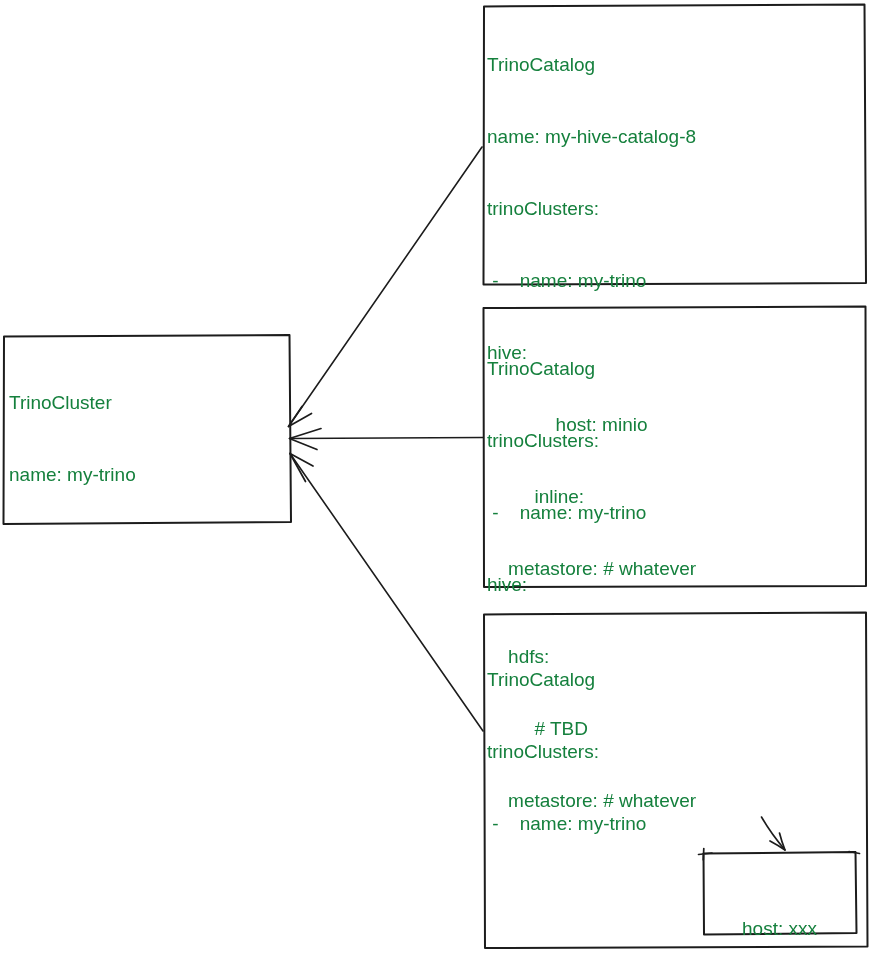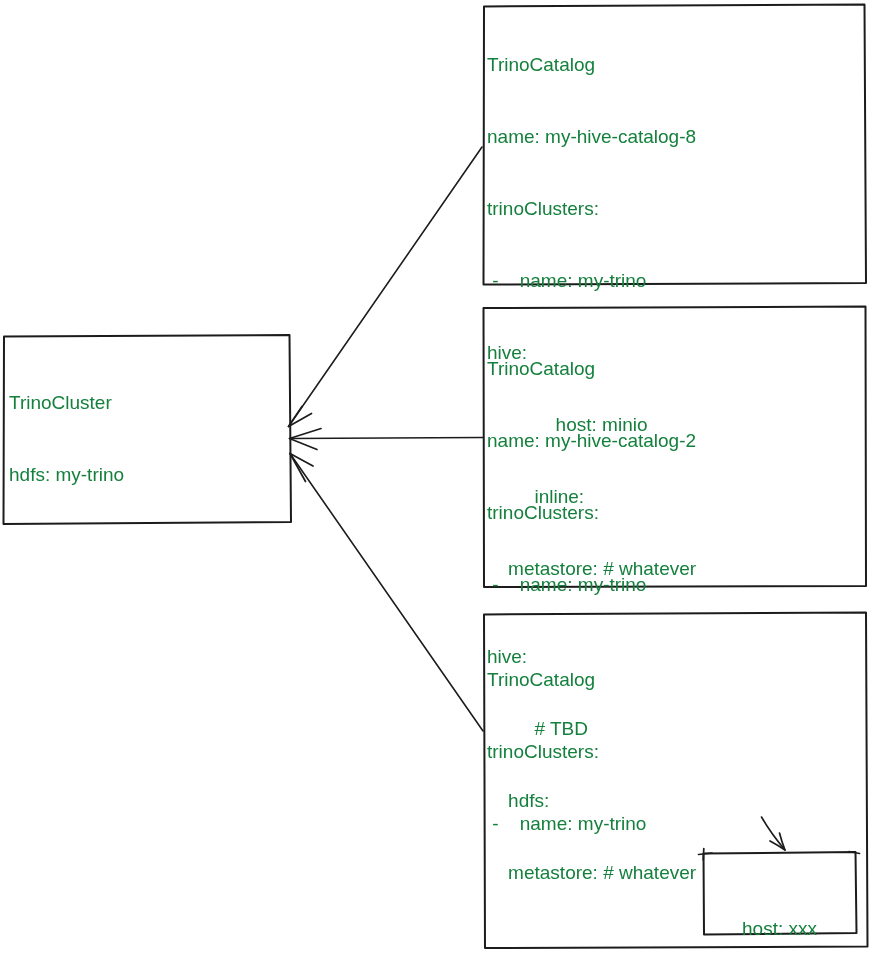--- a/index.html
+++ b/index.html
@@ -66,42 +66,41 @@
 
     <path class="stroke edge" d="M 483 731 L 290 453.5"></path>
     <path class="stroke head" d="M 290 453.5 L 313 466 M 290 453.5 L 305.5 481.5"></path>
 
     <path class="stroke edge" d="M 761.5 817 Q 771 833.5 785 850"></path>
     <path class="stroke head" d="M 785 850 Q 781.5 841 779.5 833 M 785 850 Q 777.5 845 770 841"></path>
   </svg>
 
   <div class="textblock" style="left:9px; top:343px;">
     <div class="yline">TrinoCluster</div>
-    <div class="yline">hdfs: my-trino</div>
+    <div class="yline">name: my-trino</div>
   </div>
 
   <div class="textblock" style="left:487px; top:5px;">
     <div class="yline">TrinoCatalog</div>
     <div class="yline">name: my-hive-catalog-8</div>
     <div class="yline">trinoClusters:</div>
     <div class="yline"> -    name: my-trino</div>
     <div class="yline">hive:</div>
     <div class="yline">             host: minio</div>
     <div class="yline">         inline:</div>
     <div class="yline">    metastore: # whatever</div>
   </div>
 
   <div class="textblock" style="left:487px; top:309px;">
     <div class="yline">TrinoCatalog</div>
-    <div class="yline">name: my-hive-catalog-2</div>
     <div class="yline">trinoClusters:</div>
     <div class="yline"> -    name: my-trino</div>
     <div class="yline">hive:</div>
+    <div class="yline">    hdfs:</div>
     <div class="yline">         # TBD</div>
-    <div class="yline">    hdfs:</div>
     <div class="yline">    metastore: # whatever</div>
   </div>
 
   <div class="textblock" style="left:487px; top:620px;">
     <div class="yline">TrinoCatalog</div>
     <div class="yline">trinoClusters:</div>
     <div class="yline"> -    name: my-trino</div>
     
     
     

